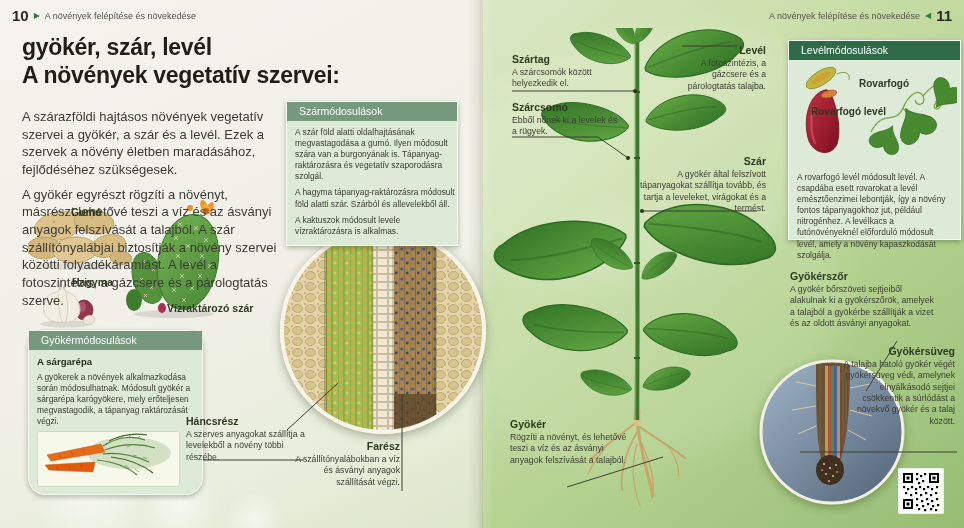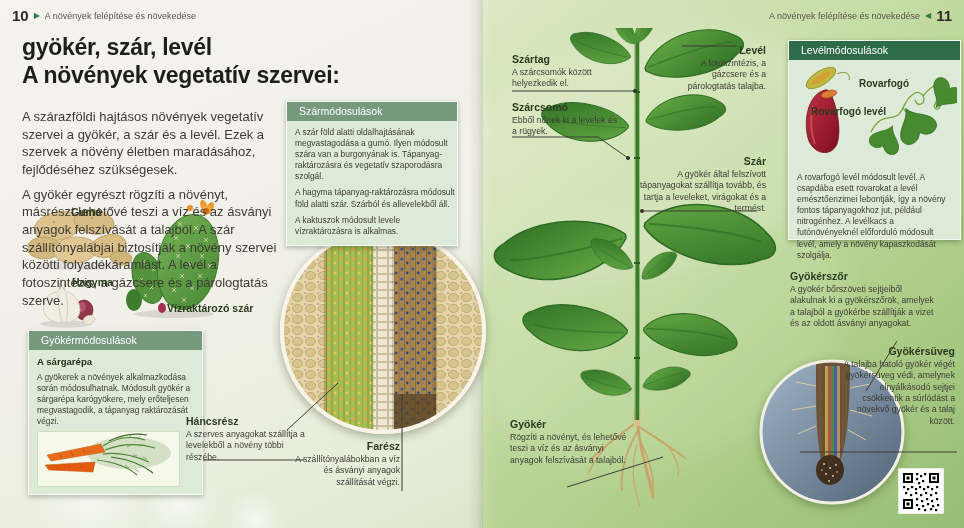--- a/index.html
+++ b/index.html
@@ -373,21 +373,21 @@
 
   <div class="ibox" style="left:286px;top:101px;width:170px;">
     <div class="hd">Szármódosulások</div>
     <div class="cnt">
       <p>A szár föld alatti oldalhajtásának megvastagodása a gumó. Ilyen módosult szára van a burgonyának is. Tápanyag-raktározásra és vegetatív szaporodásra szolgál.</p>
       <p>A hagyma tápanyag-raktározásra módosult föld alatti szár. Szárból és allevelekből áll.</p>
       <p style="margin-bottom:1px;">A kaktuszok módosult levele vízraktározásra is alkalmas.</p>
     </div>
   </div>
 
-  <div class="ibox" style="left:28px;top:330px;width:173px;">
+  <div class="ibox" style="left:28px;top:330px;width:173px;border-radius:17px;">
     <div class="hd">Gyökérmódosulások</div>
     <div class="cnt">
       <div class="sub">A sárgarépa</div>
       <p style="margin-bottom:4px;">A gyökerek a növények alkalmazkodása során módosulhatnak. Módosult gyökér a sárgarépa karógyökere, mely erőteljesen megvastagodik, a tápanyag raktározását végzi.</p>
       <svg width="143" height="56" viewBox="0 0 143 56">
         <rect x="0.5" y="0.5" width="142" height="55" rx="2" fill="#f6f9ea" stroke="#ccdcbe"></rect>
         <ellipse cx="92" cy="22" rx="42" ry="16" fill="#5a8a42" opacity=".22"></ellipse>
         <path d="M10,24 L64,13 L68,21 L14,30 Z" fill="#e76b1a" stroke="#c4540d" stroke-width=".5"></path>
         <path d="M8,34 L58,31 L56,41 L12,39 Z" fill="#e25a0e" stroke="#c4540d" stroke-width=".5"></path>
         <path d="M22,22 L24,27 M34,20 L36,25 M46,18 L48,23 M20,35 L21,39 M32,34 L33,38 M44,33 L45,37" stroke="#c44a0a" stroke-width=".7"></path>

